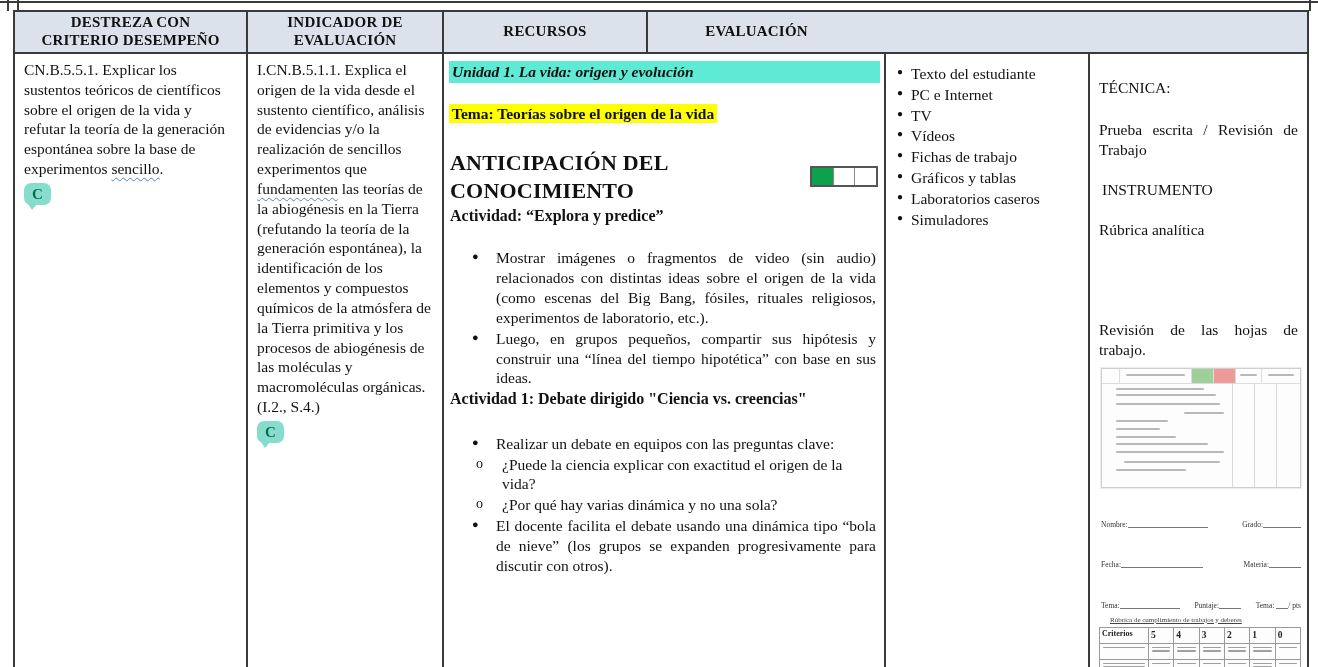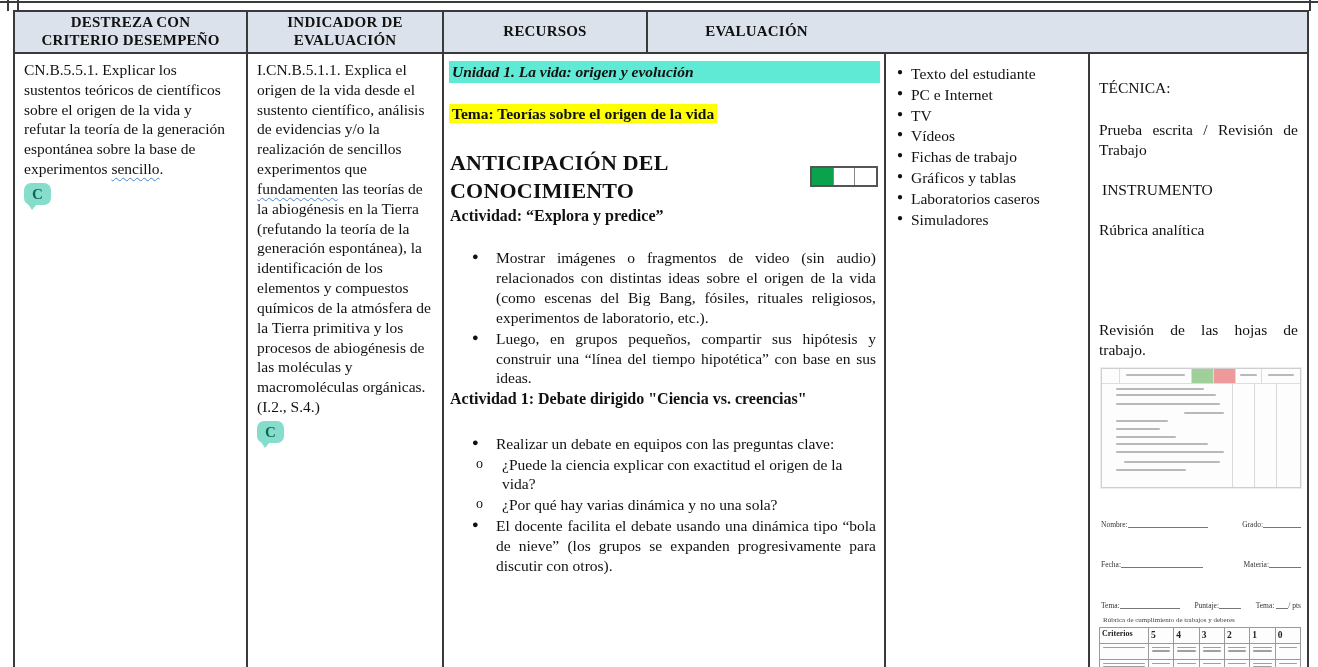--- a/index.html
+++ b/index.html
@@ -64,21 +64,21 @@
   .chk-head{display:flex;height:14px;border-bottom:1px solid #ddd;}
   .chk-head .cell{border-right:1px solid #ddd;height:100%;box-sizing:border-box;}
   .formrow{display:flex;justify-content:space-between;width:200px;margin:3px 0 0 2px;font-size:7.5px;color:#333;}
   .fld{white-space:nowrap;margin-top:28px;}
   .fld .ln{display:inline-block;height:1px;background:#777;vertical-align:-1px;}
   .rub{width:202px;border-collapse:collapse;margin:2px 0 0 0;table-layout:fixed;}
   .rub td,.rub th{border:1px solid #9a9a9a;padding:1px 2px;vertical-align:top;height:13px;}
   .rub th{font-size:8px;font-weight:bold;text-align:left;color:#222;}
   .rub th.num{font-size:9.5px;}
   .rub td .ph-line{height:1.5px;margin:2px 1px;background:#9f9f9f;}
-  .rub-title{font-size:7px;color:#444;margin:5px 0 1px 4px;white-space:nowrap;}
+  .rub-title{font-size:7px;color:#444;margin:5px 0 1px 11px;white-space:nowrap;text-decoration:underline;}
   .rub .total{font-size:7px;color:#222;}
 </style>
 </head>
 <body>
 
 <div class="page">
 
   <div class="top-hline"></div>
   <div class="stub" style="left:7px"></div>
   <div class="stub" style="left:17px"></div>

